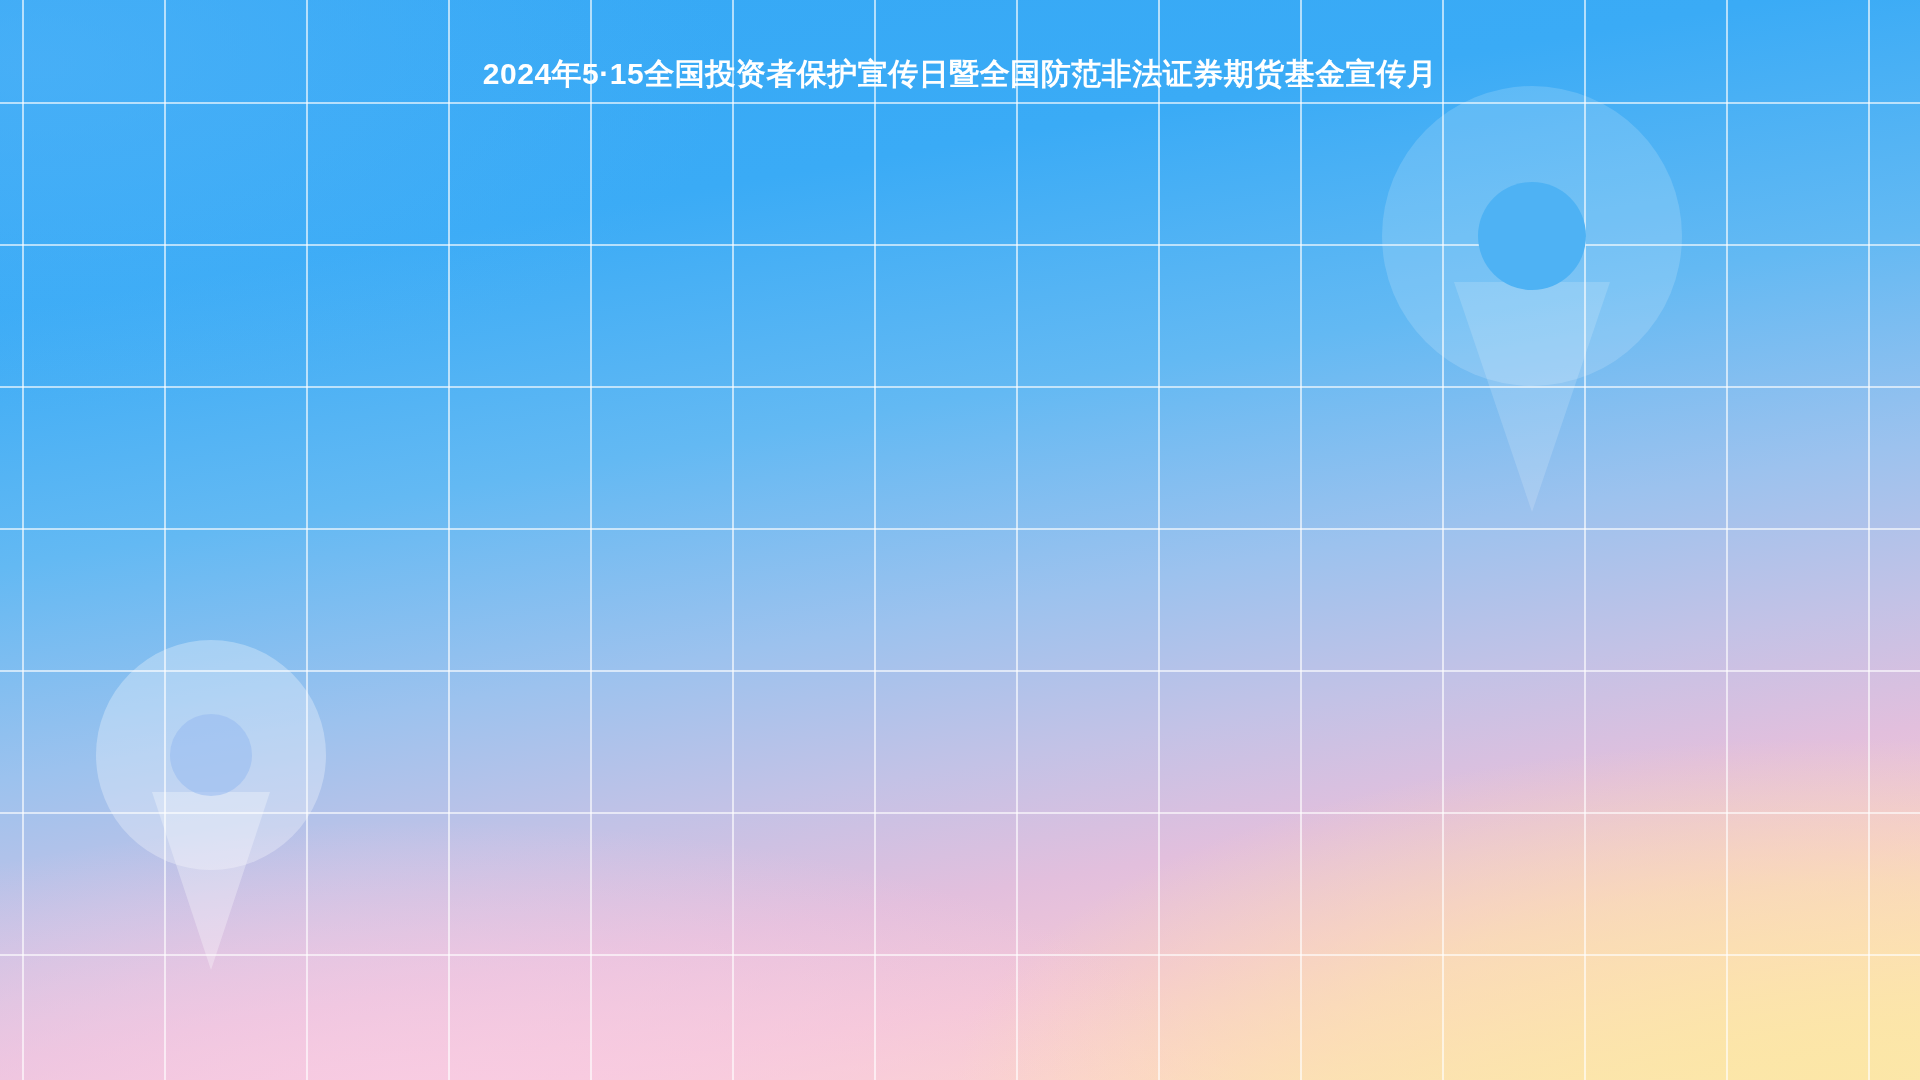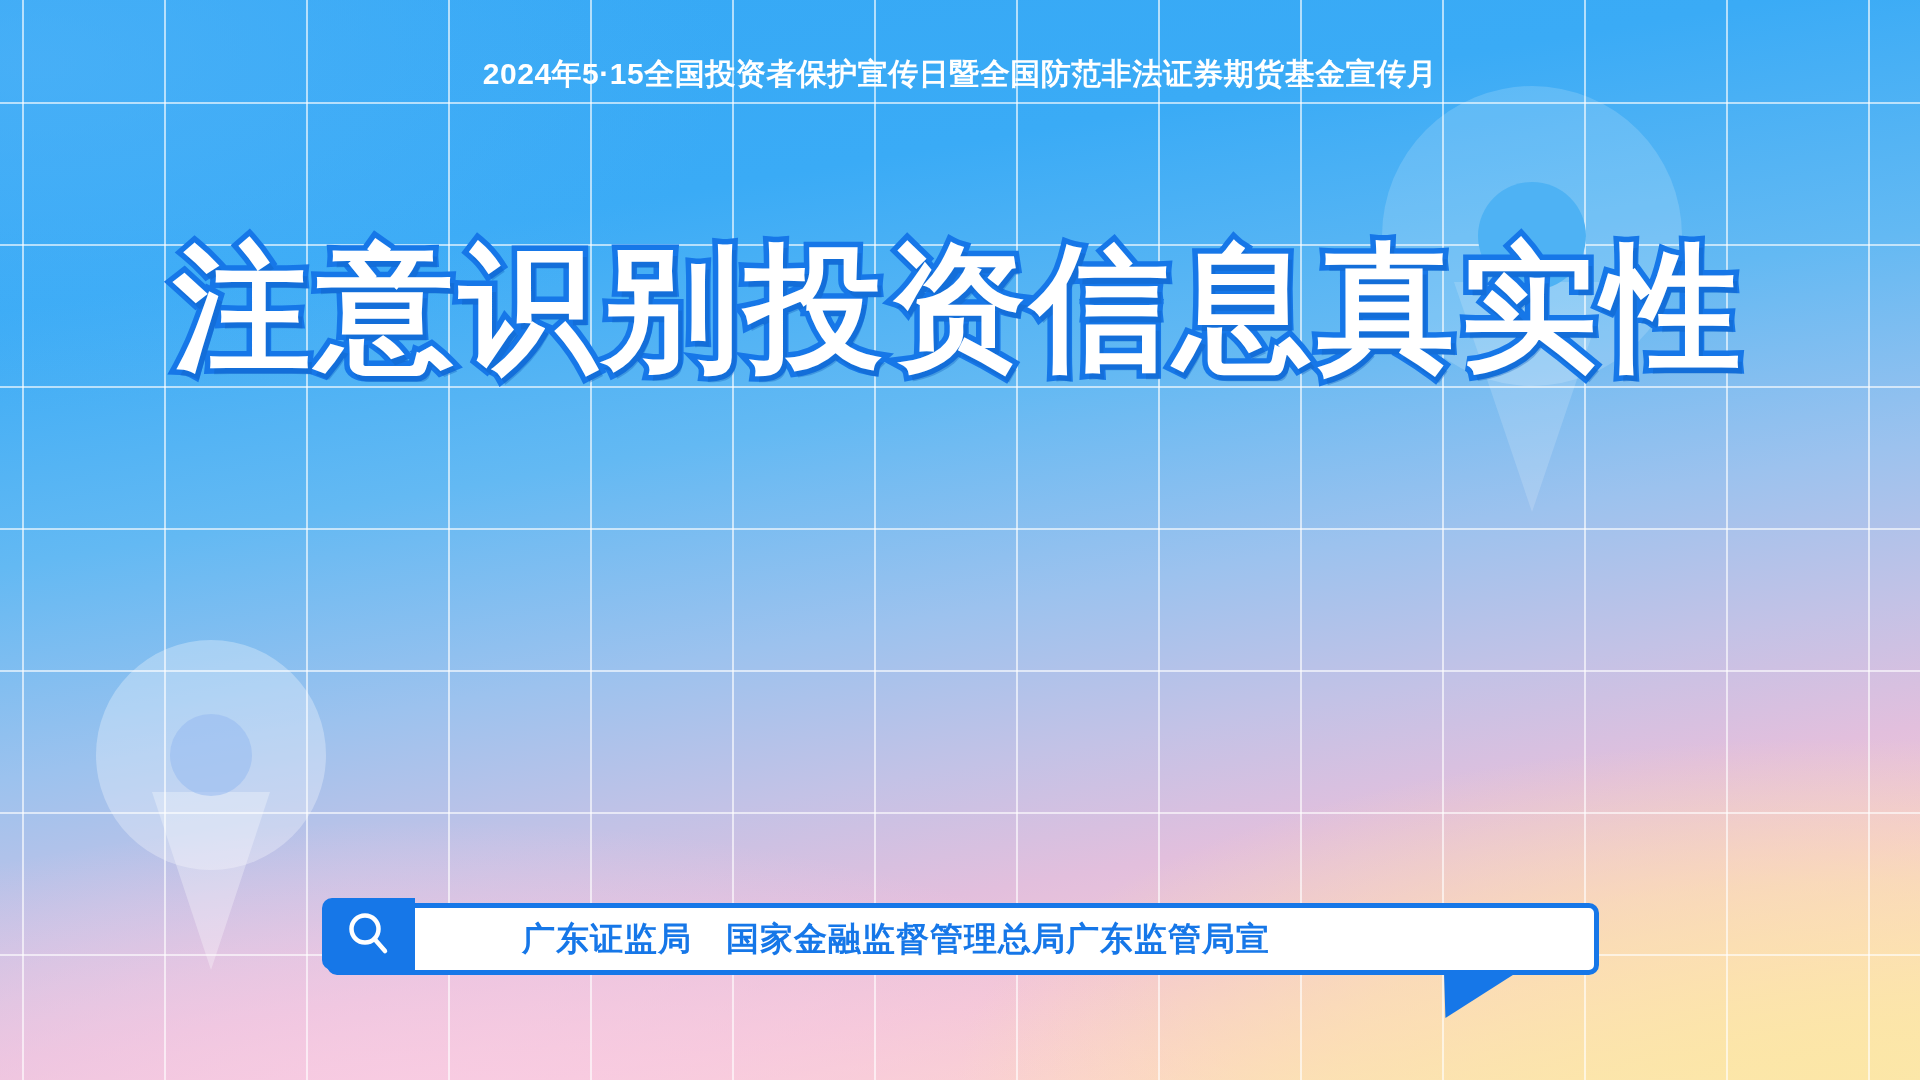--- a/index.html
+++ b/index.html
@@ -237,29 +237,16 @@
     <div class="tail"></div>
     <div class="head"></div>
     <div class="hole"></div>
   </div>
 
   <div class="header-line">
     <span class="txt">2024年5·15全国投资者保护宣传日暨全国防范非法证券期货基金宣传月</span>
   </div>
 
   <div class="headline">
-    <span class="headline-row">注意识别投资信息真实性</span>
-  </div>
-
-  <div class="footer-bubble">
-    <div class="bubble-tail"></div>
-    <div class="bubble-box">
-      <span class="bubble-text">广东证监局　国家金融监督管理总局广东监管局宣</span>
-    </div>
-    <div class="bubble-icon">
-      <svg width="46" height="46" viewBox="0 0 46 46" aria-hidden="true">
-        <circle cx="19" cy="18" r="13.5" fill="none" stroke="#ffffff" stroke-width="4.5"></circle>
-        <line x1="28.5" y1="28" x2="39" y2="40" stroke="#ffffff" stroke-width="4.5" stroke-linecap="round"></line>
-      </svg>
-    </div>
-  </div>
+  </div>
+
 
 </div>
 
 </body></html>

